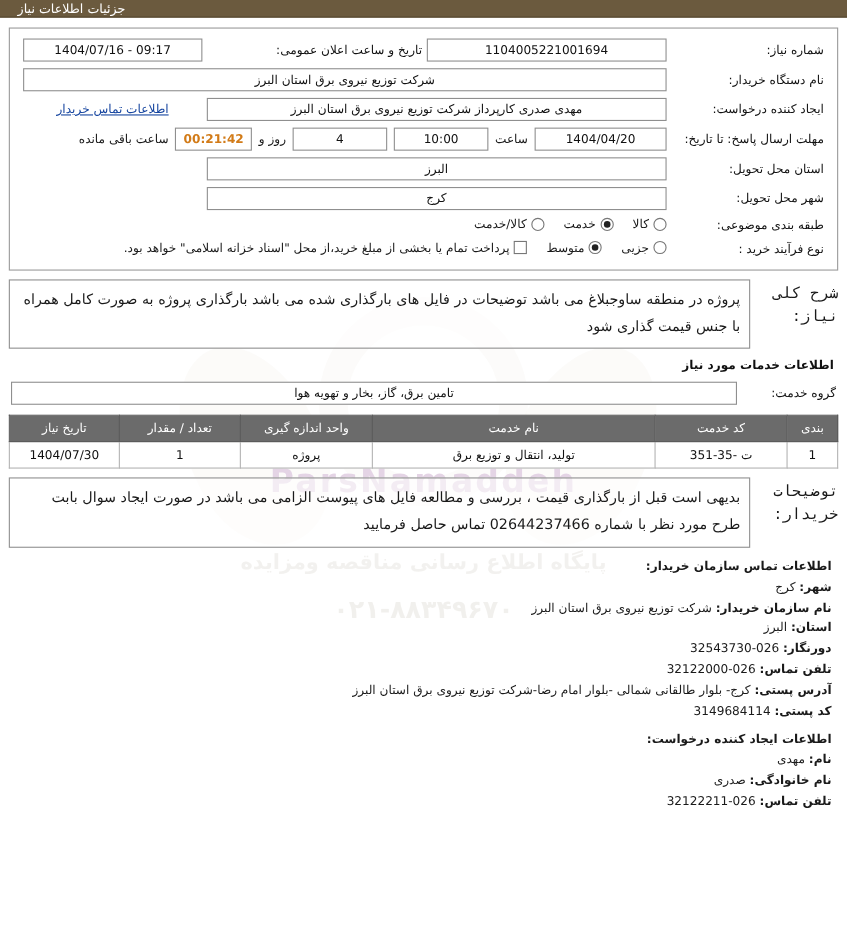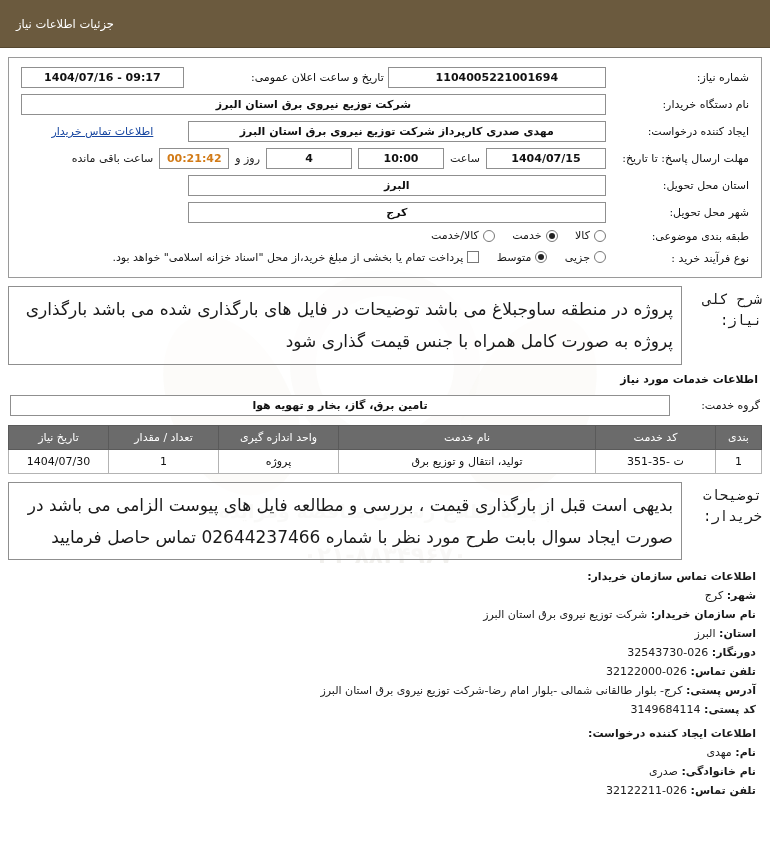--- a/index.html
+++ b/index.html
@@ -55,21 +55,21 @@
     position: absolute;
     width: 120px; height: 190px;
     background: #e2dccd;
     border-radius: 60px 60px 60px 60px / 100px 100px 80px 80px;
     opacity: 0.6;
   }
 
   .topbar {
     position: relative;
     z-index: 2;
-    height: 48px;
+    height: 16px;
     background: #6b5a3e;
     color: #ffffff;
     display: flex;
     align-items: center;
     justify-content: flex-start;
     padding: 0 16px;
     font-size: 11.5px;
     border-bottom: 1px solid #55472f;
   }
   .topbar .title { margin-right: auto; }
@@ -101,21 +101,20 @@
     border: 1px solid #8f8f8f;
     background: #ffffff;
     height: 21px;
     line-height: 19px;
     padding: 0 6px;
     text-align: center;
     font-size: 11px;
     color: #111;
     white-space: nowrap;
     overflow: hidden;
-    font-weight: bold;
   }
   .box.num { direction: ltr; }
   .box.wide { width: 100%; }
   .inline { display: flex; align-items: center; gap: 6px; }
   .link {
     color: #1746a0;
     text-decoration: underline;
     font-size: 11px;
     white-space: nowrap;
     cursor: pointer;
@@ -154,21 +153,21 @@
     vertical-align: -2px;
   }
   .opt { display: inline-flex; align-items: center; gap: 4px; margin-left: 14px; font-size: 11px; }
 
   
   .descbox {
     border: 1px solid #8f8f8f;
     background: rgba(255,255,255,0.55);
     min-height: 52px;
     padding: 6px 8px;
-    font-size: 17px;
+    font-size: 13px;
     line-height: 1.9;
     text-align: right;
   }
   .row-flex { display: flex; align-items: flex-start; gap: 8px; }
   .side-lbl {
     width: 72px;
     text-align: right;
     font-size: 14px;
     line-height: 1.5;
     padding-top: 4px;
@@ -258,21 +257,21 @@
             <div class="box wide">مهدی صدری کارپرداز شرکت توزیع نیروی برق استان البرز</div>
           </td>
           <td style="text-align:center;">
             <span class="link">اطلاعات تماس خریدار</span>
           </td>
         </tr>
         <tr>
           <td class="lbl lbl-w">مهلت ارسال پاسخ: تا تاریخ:</td>
           <td colspan="3">
             <div class="inline">
-              <div class="box num" style="width:120px;">1404/07/15</div>
+              <div class="box num" style="width:120px;">1404/04/20</div>
               <span class="small-lbl">ساعت</span>
               <div class="box num" style="width:86px;">10:00</div>
               <div class="box num" style="width:86px;">4</div>
               <span class="small-lbl">روز و</span>
               <div class="box orange" style="width:70px;">00:21:42</div>
               <span class="small-lbl">ساعت باقی مانده</span>
             </div>
           </td>
         </tr>
         <tr>

